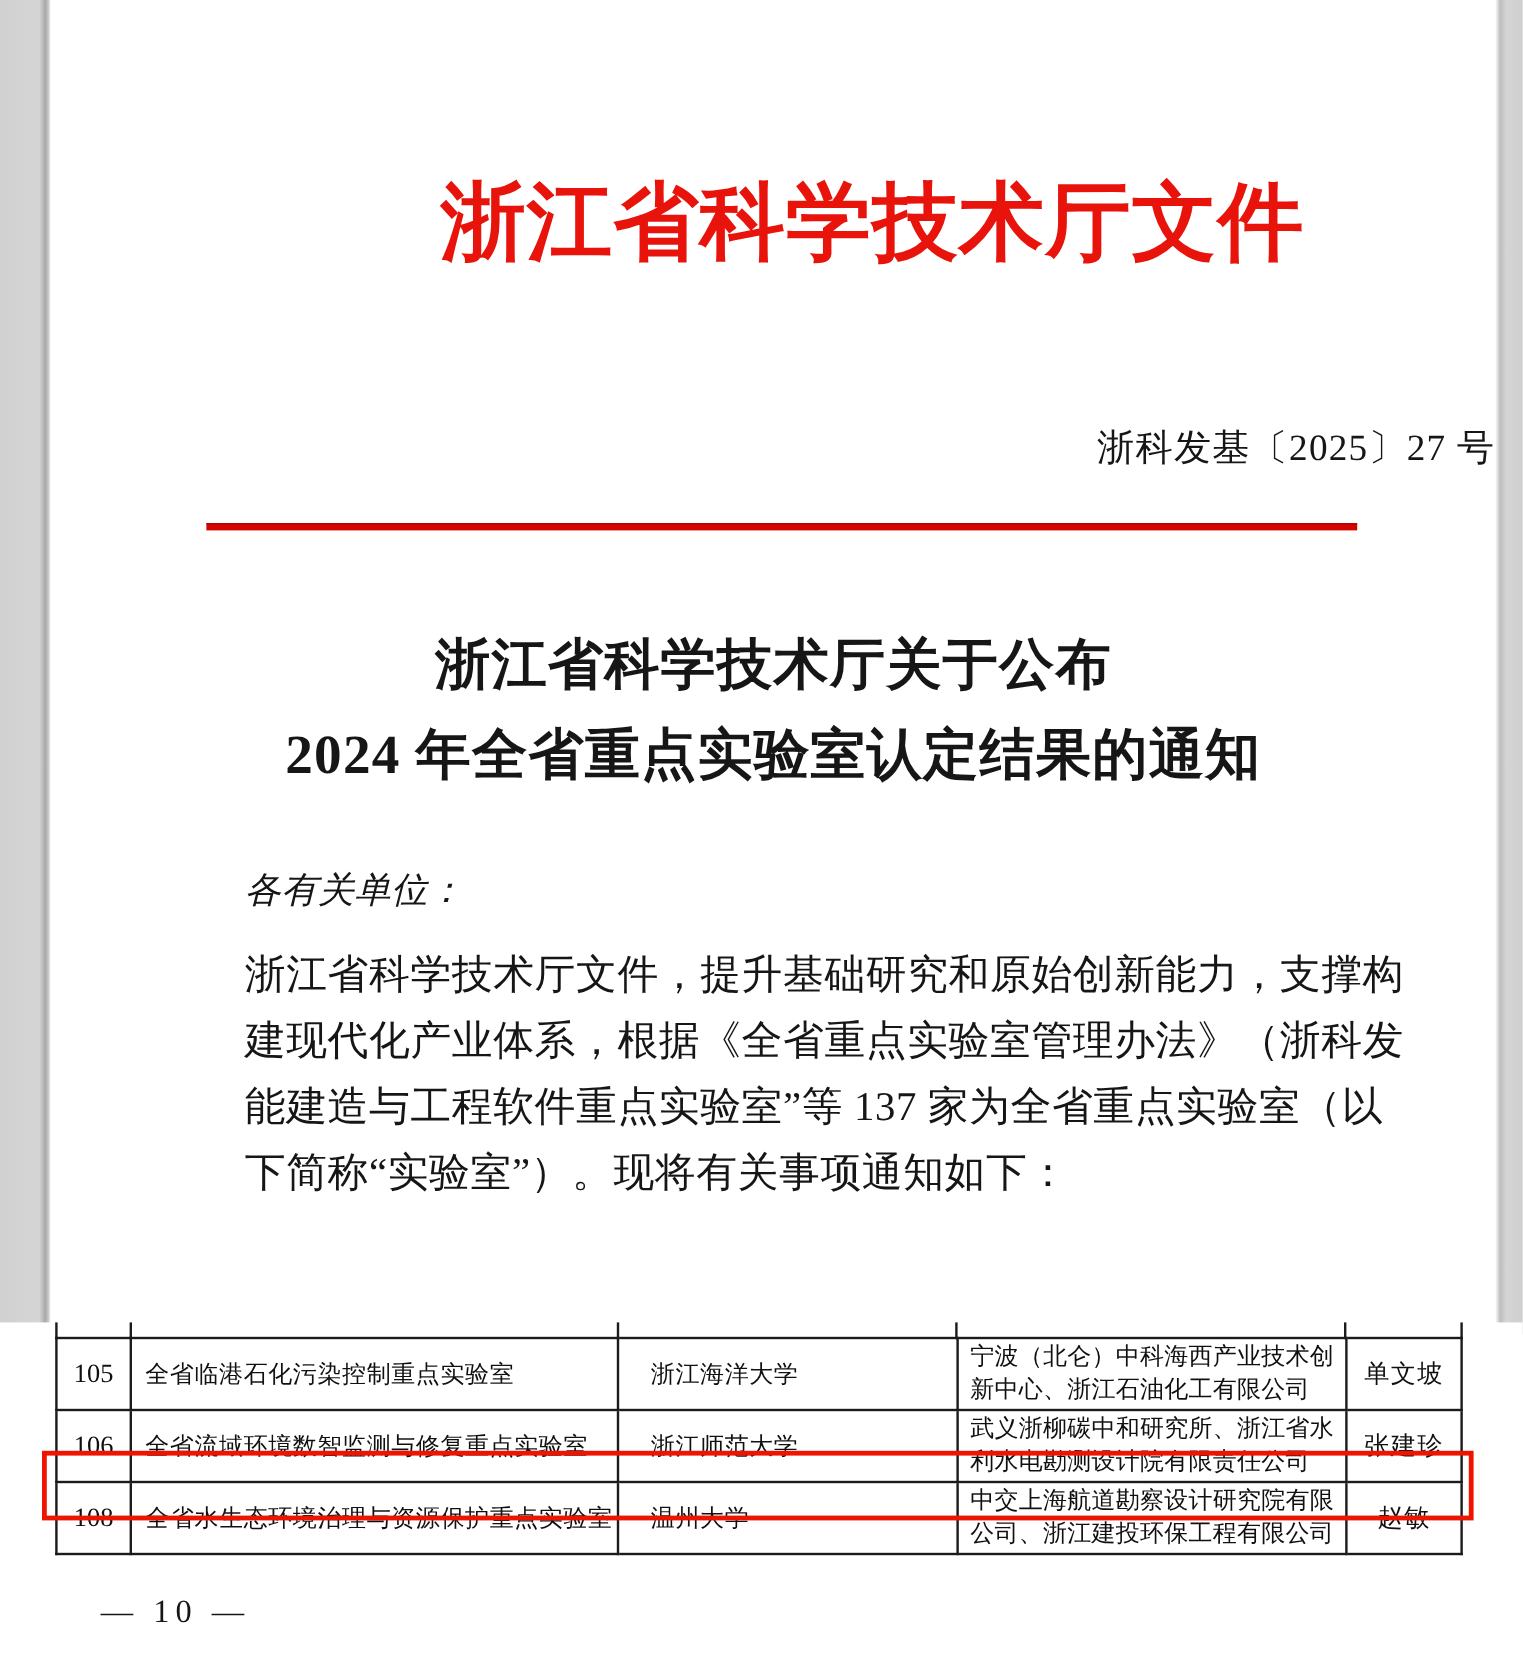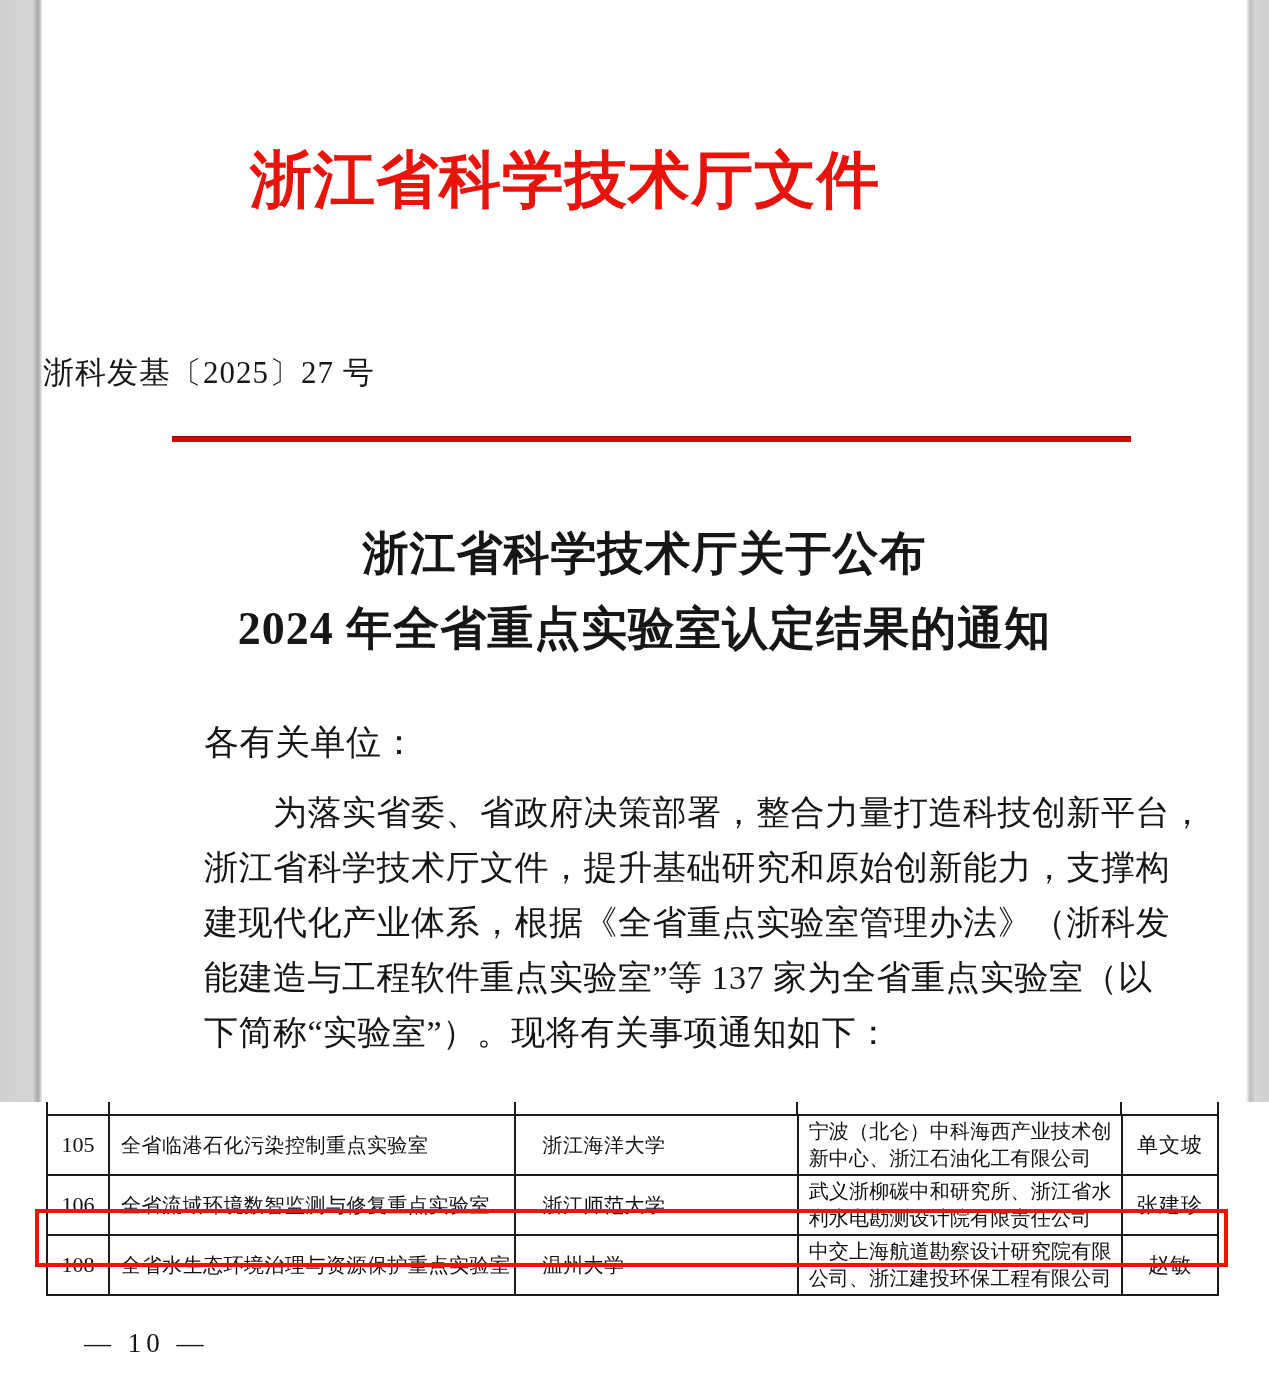--- a/index.html
+++ b/index.html
@@ -24,41 +24,41 @@
     position:absolute;left:0;top:0;width:42px;height:1104px;
     background:linear-gradient(to right,#d0d0d0 0%,var(--margin-gray) 78%,#a9a9a9 90%,#c9c9c9 96%,#f2f2f2 100%);
   }
   .margin-right{
     position:absolute;left:1246px;top:0;width:23px;height:1112px;
     background:linear-gradient(to left,#cfcfcf 0%,var(--margin-gray) 60%,#bdbdbd 82%,#ffffff 100%);
   }
 
   .main-title{
     position:absolute;left:43px;top:140px;width:1044px;
-    text-align:center;color:var(--header-red);
-    font-size:62px;font-weight:bold;letter-spacing:1px;line-height:1.3;
+    text-align:right;color:var(--header-red);
+    font-size:71px;font-weight:bold;letter-spacing:1px;line-height:1.3;
     white-space:nowrap;
   }
   .doc-number{
     position:absolute;left:43px;top:352px;width:1203px;
-    text-align:left;font-size:31px;letter-spacing:1px;
+    text-align:right;font-size:31px;letter-spacing:1px;
   }
   .red-rule{
     position:absolute;left:172px;top:436px;width:959px;height:6px;
     background:var(--rule-red);
     border-top:1px solid #9e0000;
   }
   .notice-title{
     position:absolute;left:43px;top:516px;width:1203px;
     text-align:center;font-weight:bold;font-size:46px;line-height:75px;
     letter-spacing:1px;
   }
   .salutation{
     position:absolute;left:204px;top:722px;
-    font-size:35px;line-height:42px;letter-spacing:0.5px;
+    font-size:30px;line-height:42px;letter-spacing:0.5px;font-style:italic;
   }
   .body-text{
     position:absolute;left:204px;top:785px;width:945px;
     font-size:34px;letter-spacing:0.5px;
   }
   .body-text .line{display:block;height:55px;line-height:55px;white-space:nowrap;}
   .body-text .line.indent{text-indent:69px;}
 
   
   .table-section{
@@ -111,21 +111,20 @@
   <div class="red-rule"></div>
 
   <div class="notice-title">
     <div>浙江省科学技术厅关于公布</div>
     <div>2024 年全省重点实验室认定结果的通知</div>
   </div>
 
   <div class="salutation">各有关单位：</div>
 
   <div class="body-text">
-    <span class="line indent">为落实省委、省政府决策部署，整合力量打造科技创新平台，</span>
     <span class="line">浙江省科学技术厅文件，提升基础研究和原始创新能力，支撑构</span>
     <span class="line">建现代化产业体系，根据《全省重点实验室管理办法》（浙科发</span>
     <span class="line">能建造与工程软件重点实验室”等 137 家为全省重点实验室（以</span>
     <span class="line">下简称“实验室”）。现将有关事项通知如下：</span>
   </div>
 
   <div class="table-section">
     <div class="stub s0"></div>
     <div class="stub s1"></div>
     <div class="stub s2"></div>

